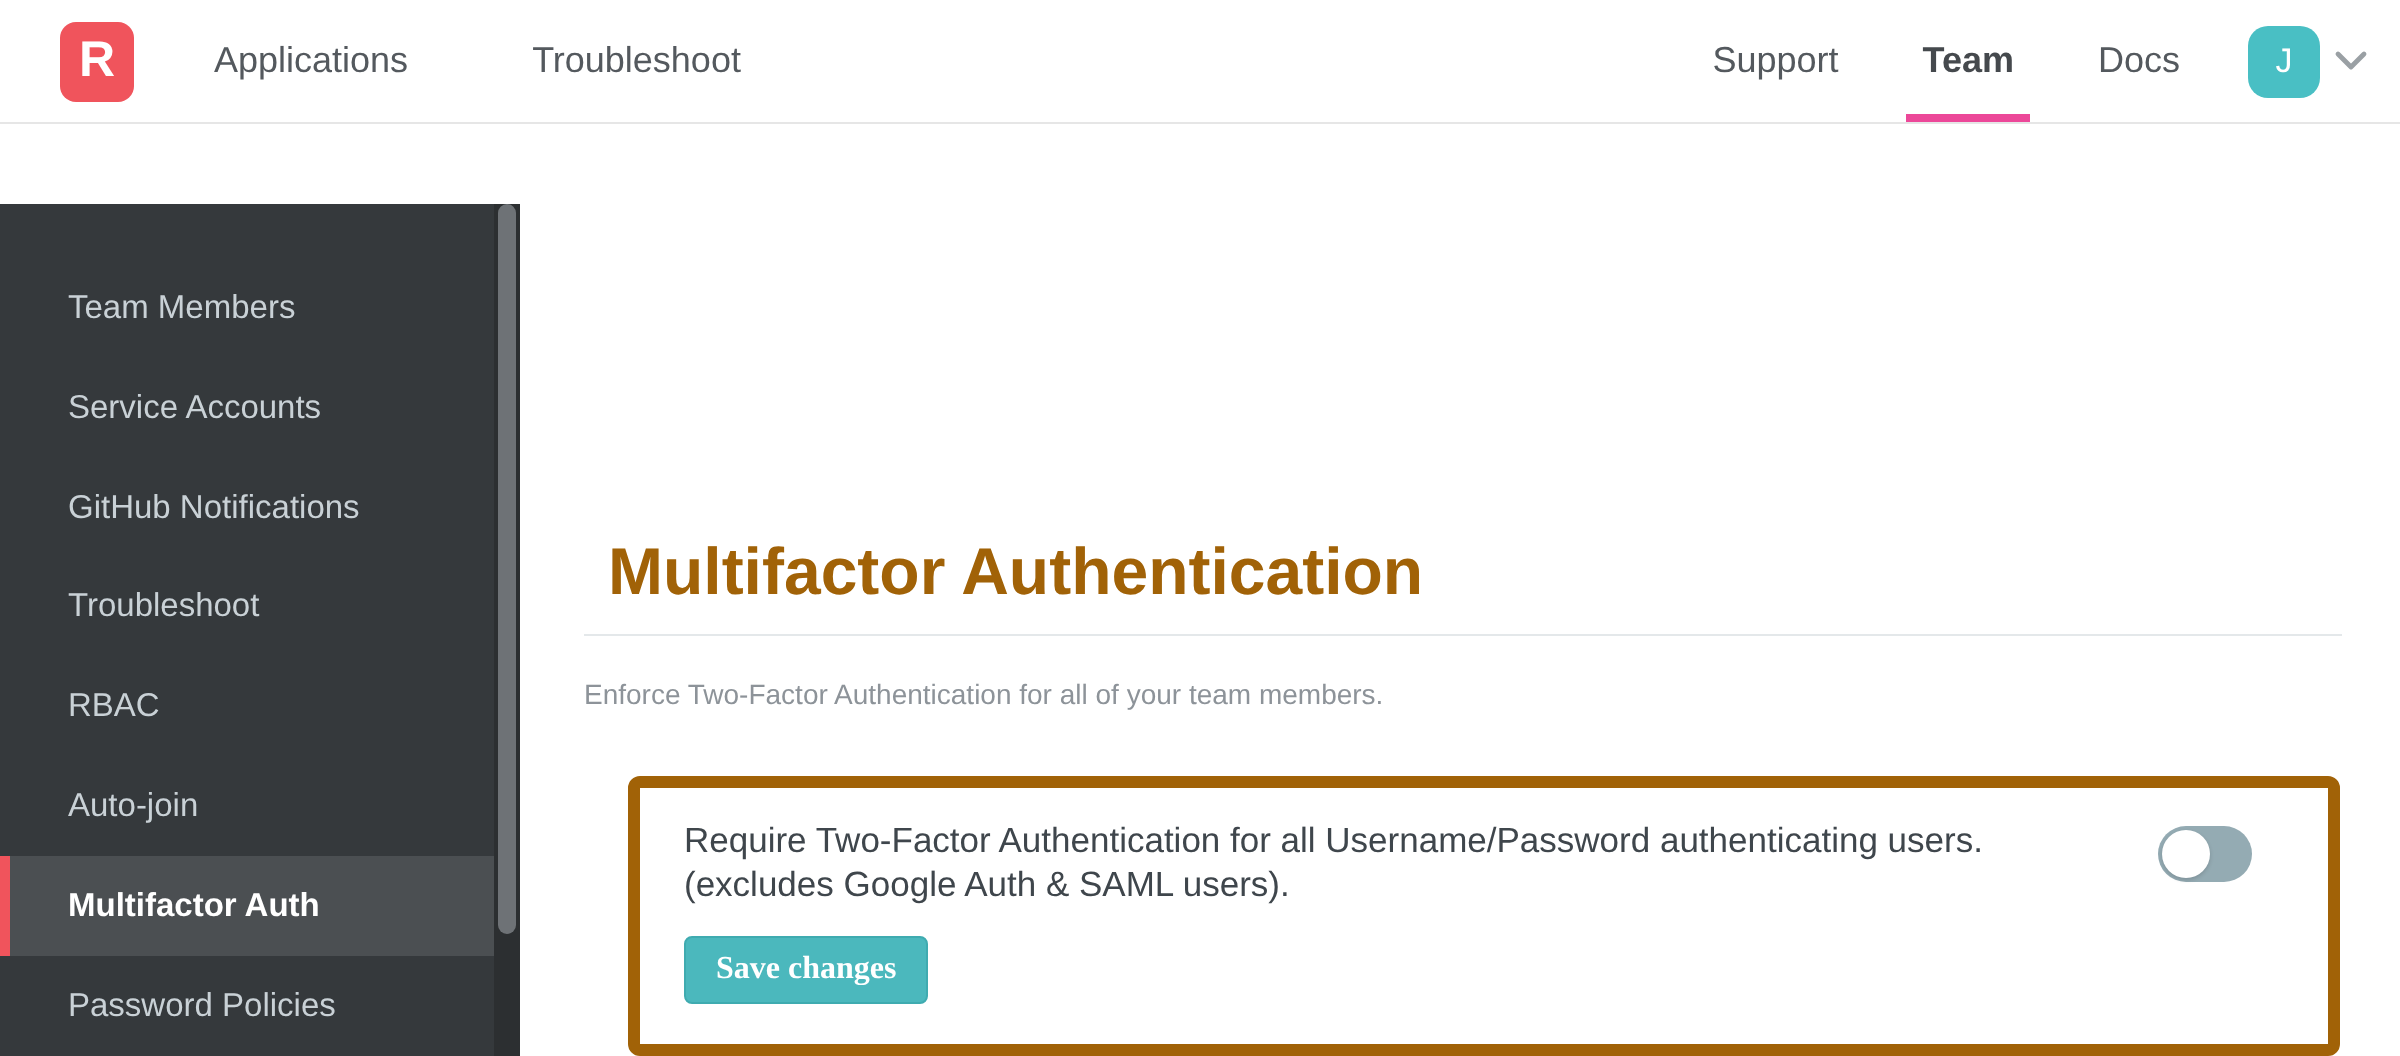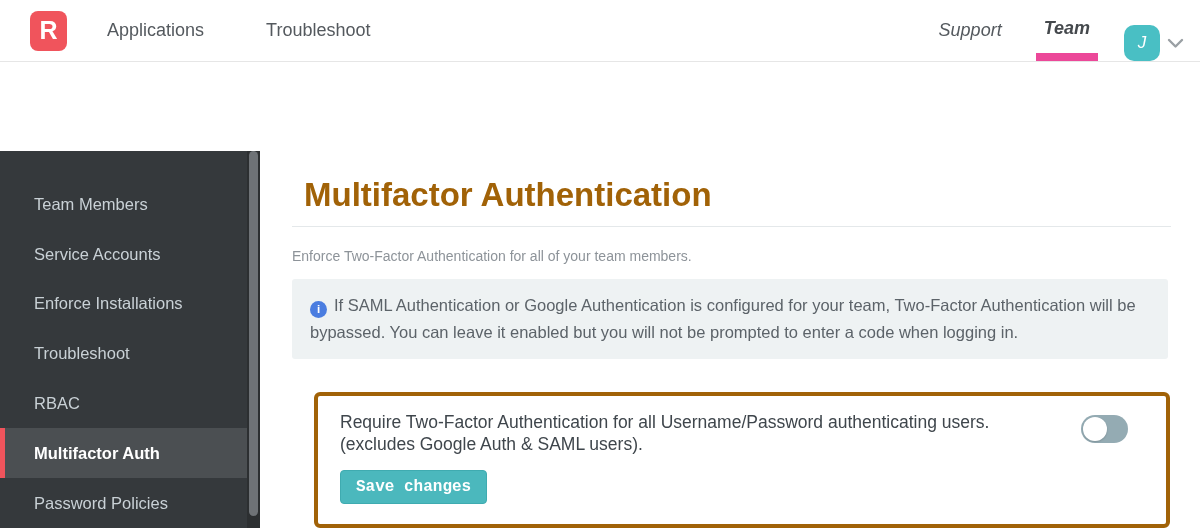--- a/index.html
+++ b/index.html
@@ -8,25 +8,25 @@
 
   
   .navbar { height:62px; background:#fff; border-bottom:1px solid #e6e6e6;
             display:flex; align-items:stretch; }
   .logo { align-self:center; margin-left:30px; width:37px; height:40px;
           background:#f0545c; border-radius:8px; color:#fff; font-weight:700;
           font-size:25px; display:flex; align-items:center; justify-content:center;
           cursor:pointer; }
   .nav-left { display:flex; align-items:center; margin-left:40px; gap:62px; }
   .nav-link { font-size:18px; color:#54595e; text-decoration:none; cursor:pointer; }
-  .nav-right { margin-left:auto; display:flex; align-items:flex-end; gap:26px;
-               margin-right:16px;font-style:italic; }
+  .nav-right { margin-left:auto; display:flex; align-items:center; gap:26px;
+               margin-right:16px; }
   .nav-tab { display:flex; align-items:center; height:61px; padding:0 8px;
              font-size:18px; color:#54595e; text-decoration:none; cursor:pointer; }
-  .nav-tab.active { border-bottom:8px solid #ec4899; padding-top:4px;
+  .nav-tab.active { border-bottom:4px solid #ec4899; padding-top:4px;
                     font-weight:700; color:#45494d; }
   .user-menu { display:flex; align-items:center; gap:7px; }
   .avatar { width:36px; height:36px; border-radius:10px; background:#49bfc4;
             color:#fff; font-size:17px; display:flex; align-items:center;
             justify-content:center; cursor:pointer; }
   .chevron { display:flex; align-items:center; cursor:pointer; }
 
   
   .body-row { display:flex; height:466px;align-items:flex-end; }
 
@@ -48,81 +48,80 @@
   .content { flex:1; padding:30px 0 0 32px; background:#fff; }
   .page-title { font-size:33px; line-height:32px; font-weight:700; color:#a16207;margin-left:12px; }
   .divider { border:none; border-top:1px solid #e4e8ea; width:879px; margin-top:15px; }
   .desc { margin-top:21px; font-size:14px; color:#8d9399; }
   .info-box { margin-top:15px; width:876px; background:#eef2f3; border-radius:3px;
               padding:13px 18px; font-size:16.5px; line-height:27px; color:#5c6369; }
   .info-icon { display:inline-flex; width:17px; height:17px; border-radius:50%;
                background:#4a7de0; color:#fff; font-size:11.5px; font-weight:700;
                align-items:center; justify-content:center; vertical-align:-2px;
                margin-right:7px; }
-  .card { margin:33px 0 0 22px; width:856px; border:4px solid #a16207;
+  .card { margin:33px 0 0 22px; width:856px; border:6px solid #a16207;
           border-radius:6px; background:#fff; padding:16px 22px 20px 22px; }
   .card-row { display:flex; justify-content:space-between; align-items:flex-start; }
   .setting-label { font-size:17.5px; line-height:21.5px; color:#3f464c; }
   .toggle { position:relative; width:47px; height:28px; border-radius:14px;
             background:#94abb3; margin-top:3px; margin-right:16px; cursor:pointer;
             flex:none; }
   .knob { position:absolute; left:2px; top:2px; width:24px; height:24px;
           background:#fff; border-radius:50%; box-shadow:0 1px 2px rgba(0,0,0,.15); }
   .save-btn { margin-top:15px; background:#4bb8bd; border:1px solid #3fabb0;
               border-radius:4px; color:#fff; font-weight:700; font-size:16px;
               padding:7px 15px; cursor:pointer;
-              font-family:Liberation Mono, monospace; }
+              font-family:Liberation Serif, serif; }
 </style>
 </head>
 <body>
 
 <header class="navbar">
   <div class="logo">R</div>
   <nav class="nav-left">
     <a class="nav-link">Applications</a>
     <a class="nav-link">Troubleshoot</a>
   </nav>
   <nav class="nav-right">
     <a class="nav-tab">Support</a>
     <a class="nav-tab active">Team</a>
+    <a class="nav-tab">Docs</a>
     <div class="user-menu">
       <div class="avatar">J</div>
       <span class="chevron">
         <svg width="17" height="11" viewBox="0 0 17 11">
           <polyline points="2,2 8.5,8.5 15,2" fill="none" stroke="#9aa0a4" stroke-width="2.4" stroke-linecap="round" stroke-linejoin="round"></polyline>
         </svg>
       </span>
     </div>
   </nav>
 </header>
 
 <div class="body-row">
   <aside class="sidebar">
     <ul class="side-list">
       <li class="side-item">Team Members</li>
       <li class="side-item">Service Accounts</li>
-      <li class="side-item">Enforce Installations</li>
+      <li class="side-item">GitHub Notifications</li>
       <li class="side-item">Troubleshoot</li>
       <li class="side-item">RBAC</li>
+      <li class="side-item">Auto-join</li>
       <li class="side-item active">Multifactor Auth</li>
       <li class="side-item">Password Policies</li>
     </ul>
     <div class="scroll-track">
       <div class="scroll-thumb"></div>
     </div>
   </aside>
 
   <main class="content">
     <h1 class="page-title">Multifactor Authentication</h1>
     <hr class="divider">
     <p class="desc">Enforce Two-Factor Authentication for all of your team members.</p>
 
-    <div class="info-box">
-      <span class="info-icon">i</span><span>If SAML Authentication or Google Authentication is configured for your team, Two-Factor Authentication will be bypassed. You can leave it enabled but you will not be prompted to enter a code when logging in.</span>
-    </div>
 
     <section class="card">
       <div class="card-row">
         <div class="setting-label">
           <div>Require Two-Factor Authentication for all Username/Password authenticating users.</div>
           <div>(excludes Google Auth &amp; SAML users).</div>
         </div>
         <div class="toggle" aria-label="off">
           <div class="knob"></div>
         </div>

